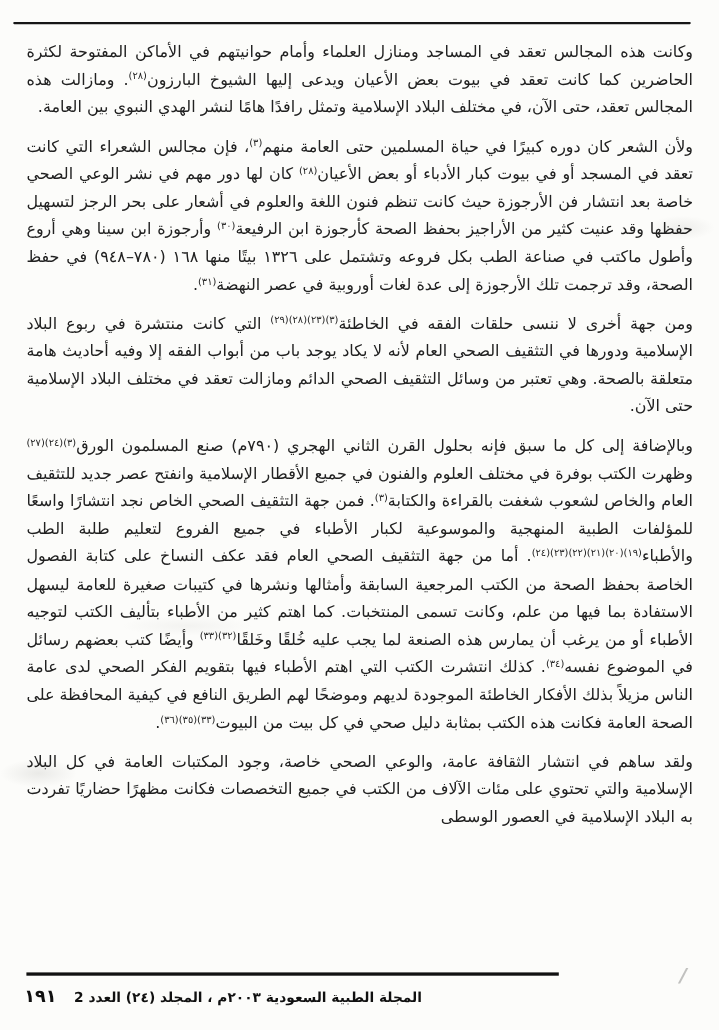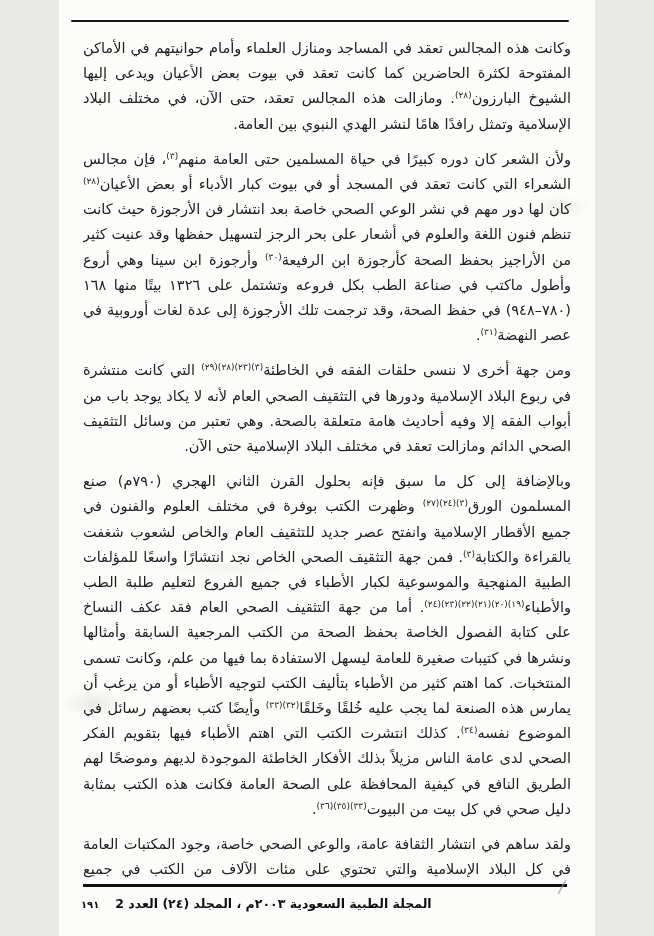--- a/index.html
+++ b/index.html
@@ -3,21 +3,21 @@
 <meta charset="utf-8">
 <style>
   html, body {
     margin: 0;
     padding: 0;
     background: #e9e9e6;
     font-family: "DejaVu Sans", sans-serif;
   }
   .page {
     position: relative;
-    width: 536px;
+    width: 654px;
     height: 936px;
     margin: 0 auto;
     background: #fcfcfa;
     overflow: hidden;
     color: #1e1e1e;
   }
   .top-rule {
     position: absolute;
     top: 20px;
     left: 12px;
@@ -83,21 +83,21 @@
     display: inline-flex;
     align-items: baseline;
     gap: 16px;
     direction: rtl;
     font-weight: bold;
     font-size: 12.5px;
     color: #101010;
     white-space: nowrap;
   }
   .footer-line .page-number {
-    font-size: 10px;
+    font-size: 16px;
     letter-spacing: 1px;
   }
   .smudge {
     position: absolute;
     border-radius: 50%;
     pointer-events: none;
   }
   .smudge-1 {
     left: 0; top: 690px; width: 70px; height: 26px;
     background: radial-gradient(ellipse at center, rgba(150,150,145,0.18), rgba(150,150,145,0) 70%);

